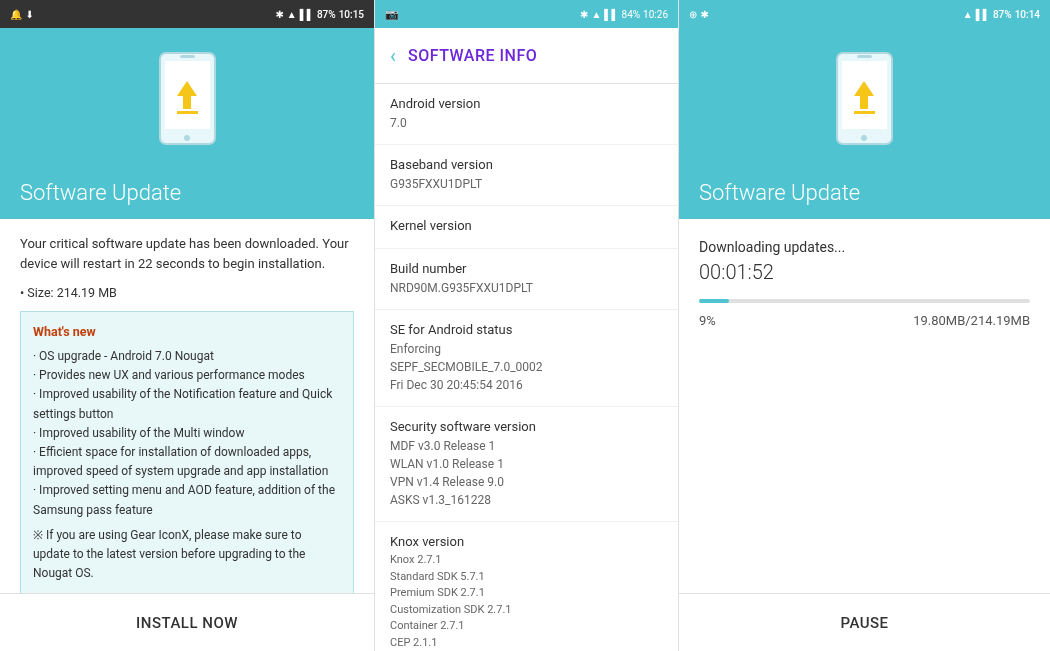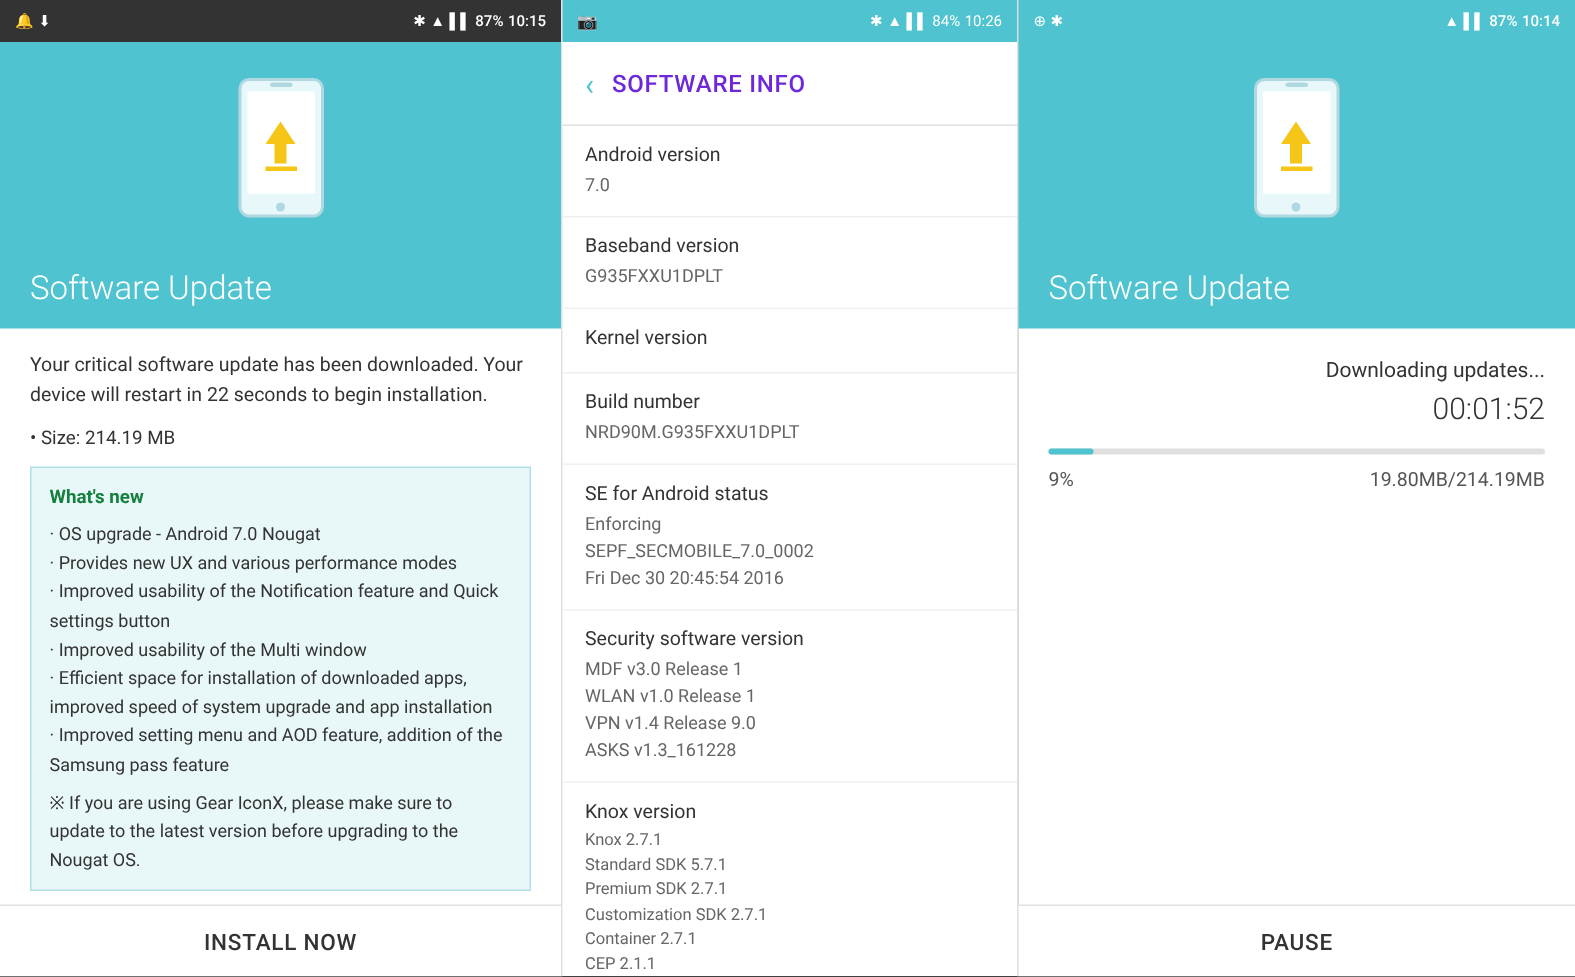--- a/index.html
+++ b/index.html
@@ -99,27 +99,27 @@
       border: 1px solid #b0e0e6;
       padding: 10px 12px;
       margin-top: 8px;
       font-size: 12px;
       color: #333;
       line-height: 1.6;
     }
     .whats-new-title {
       font-weight: bold;
       margin-bottom: 5px;
-      color: #15803d;
+      color: #c2410c;
       font-size: 12.5px;
     }
 
     
     .footer-btn {
-      height: 48px;
+      height: 58px;
       border-top: 1px solid #e0e0e0;
       display: flex;
       align-items: center;
       justify-content: center;
       cursor: pointer;
       font-size: 15px;
       font-weight: 500;
       color: #333;
       letter-spacing: 0.5px;
       background: #fff;
@@ -182,21 +182,20 @@
     }
     .right-title-bar h1 {
       color: #fff;
       font-size: 22px;
       font-weight: 300;
     }
 
     .download-content {
       flex: 1;
       padding: 20px 20px 15px 20px;
-      text-align: right;
     }
     .downloading-label {
       font-size: 14px;
       color: #333;
       margin-bottom: 5px;
     }
     .time-label {
       font-size: 20px;
       color: #333;
       font-weight: 300;

